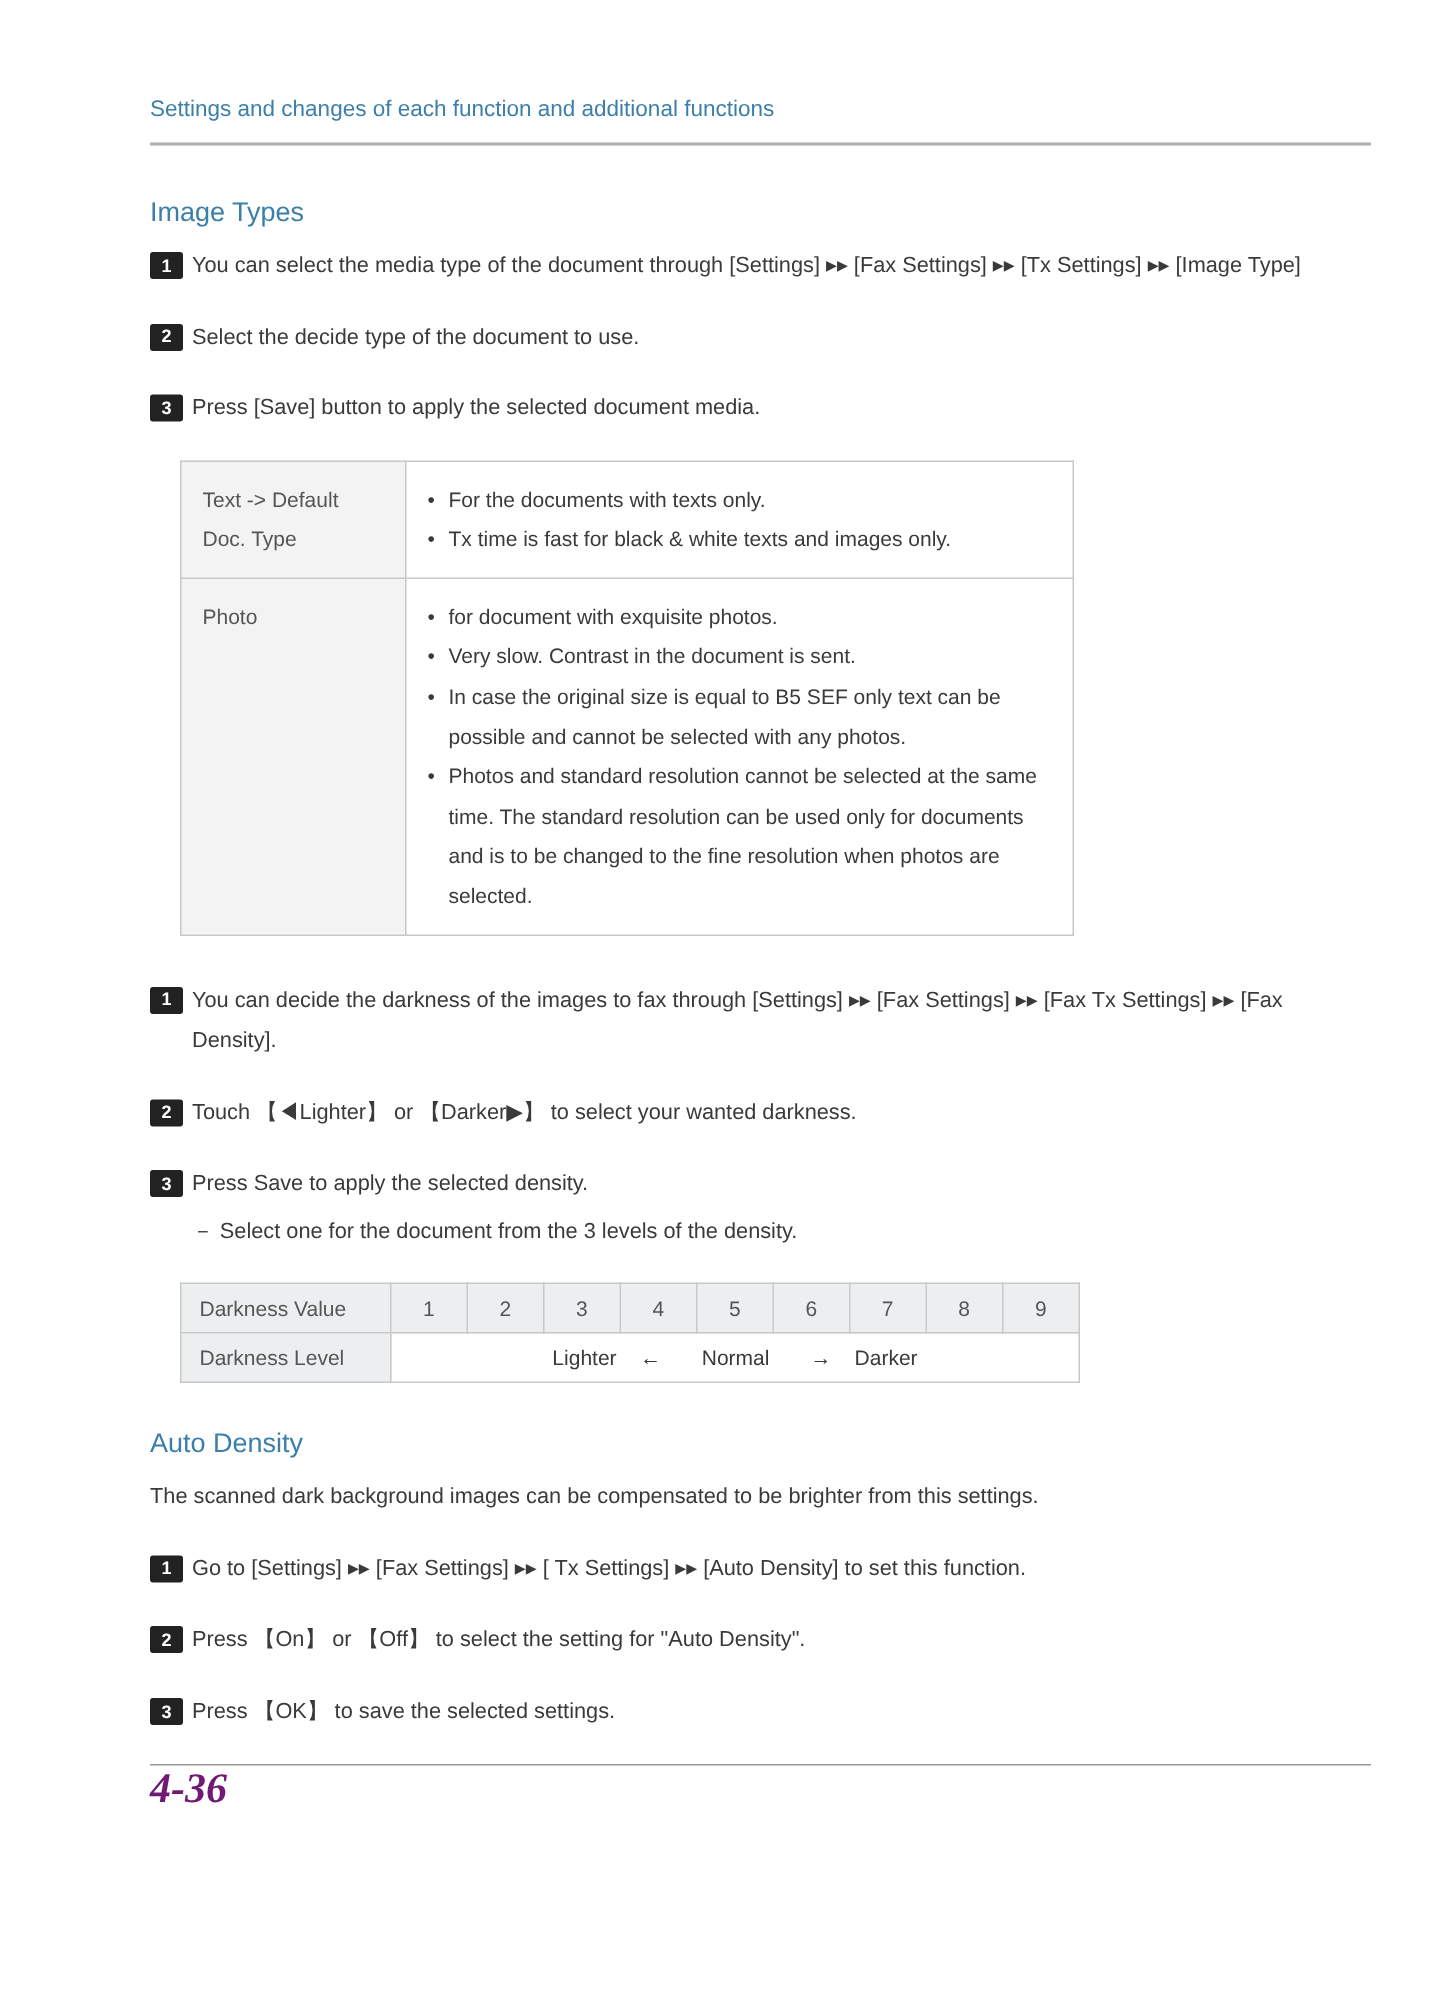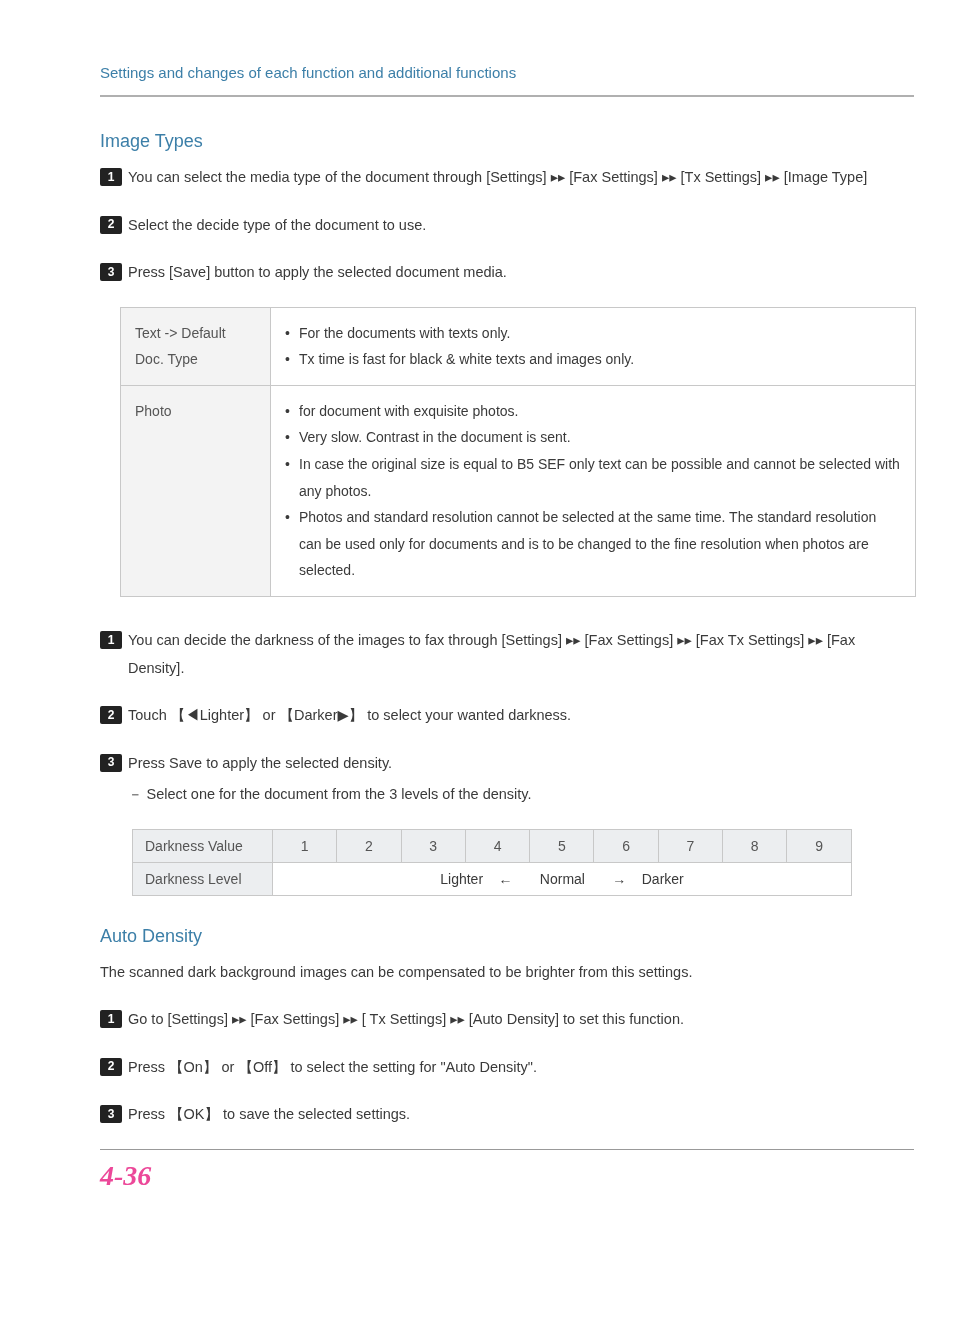--- a/index.html
+++ b/index.html
@@ -4,33 +4,33 @@
 <style>
   * { box-sizing: border-box; margin: 0; padding: 0; }
   html, body { width: 954px; height: 1327px; background: #fff; font-family: Arial, Helvetica, sans-serif; color: #3a3a3a; }
   .page { padding: 64px 40px 40px 100px; position: relative; height: 100%; }
   .header-title { color: #3c7fa8; font-size: 15px; margin-bottom: 14px; }
   .header-rule { border: none; border-top: 2px solid #b0b0b0; margin-bottom: 34px; }
   .section-title { color: #3c7fa8; font-size: 18px; font-weight: 500; margin-bottom: 12px; }
   .step { display: flex; align-items: flex-start; margin-bottom: 20px; font-size: 14.5px; line-height: 1.9; }
   .step-num { flex: 0 0 22px; width: 18px; height: 18px; background: #222; color: #fff; font-size: 12px; font-weight: bold; display: inline-flex; align-items: center; justify-content: center; border-radius: 2px; margin-right: 6px; margin-top: 4px; }
   .step-body { flex: 1; }
-  .table1 { width: 796px; margin-left: 20px; border-collapse: collapse; margin-top: 6px; margin-bottom: 30px; }
+  .table1 { width: 596px; margin-left: 20px; border-collapse: collapse; margin-top: 6px; margin-bottom: 30px; }
   .table1 td { border: 1px solid #c8c8c8; padding: 12px 14px; vertical-align: top; font-size: 14px; line-height: 1.9; }
   .table1 .col1 { width: 150px; background: #f3f3f3; color: #555; }
   .table1 ul { list-style: none; padding: 0; }
   .table1 li { position: relative; padding-left: 14px; }
   .table1 li::before { content: "•"; position: absolute; left: 0; }
   .sub-note { padding-left: 28px; font-size: 14.5px; line-height: 1.9; margin-top: -4px; margin-bottom: 20px; }
-  .table2 { width: 720px; margin-left: 32px; border-collapse: collapse; margin-bottom: 30px; }
+  .table2 { width: 600px; margin-left: 20px; border-collapse: collapse; margin-bottom: 30px; }
   .table2 th, .table2 td { border: 1px solid #c8c8c8; font-size: 14px; text-align: center; padding: 8px 4px; }
   .table2 .rowhead { width: 140px; background: #eceef0; text-align: left; padding-left: 12px; color: #555; font-weight: normal; }
   .table2 thead th { background: #eceef0; font-weight: normal; color: #555; }
   .footer-rule { border: none; border-top: 1px solid #999; margin-top: 20px; }
-  .page-num { font-size: 28px; font-style: italic; font-weight: bold; font-family: Georgia, 'Times New Roman', serif; margin-top: 10px; color: #ec4899; }
+  .page-num { font-size: 28px; font-style: italic; font-weight: bold; font-family: Georgia, 'Times New Roman', serif; color: #701a75; }
 </style>
 </head>
 <body>
 
 <div class="page">
   <div class="header-title">Settings and changes of each function and additional functions</div>
   <hr class="header-rule">
 
   <div class="section-title">Image Types</div>
 

